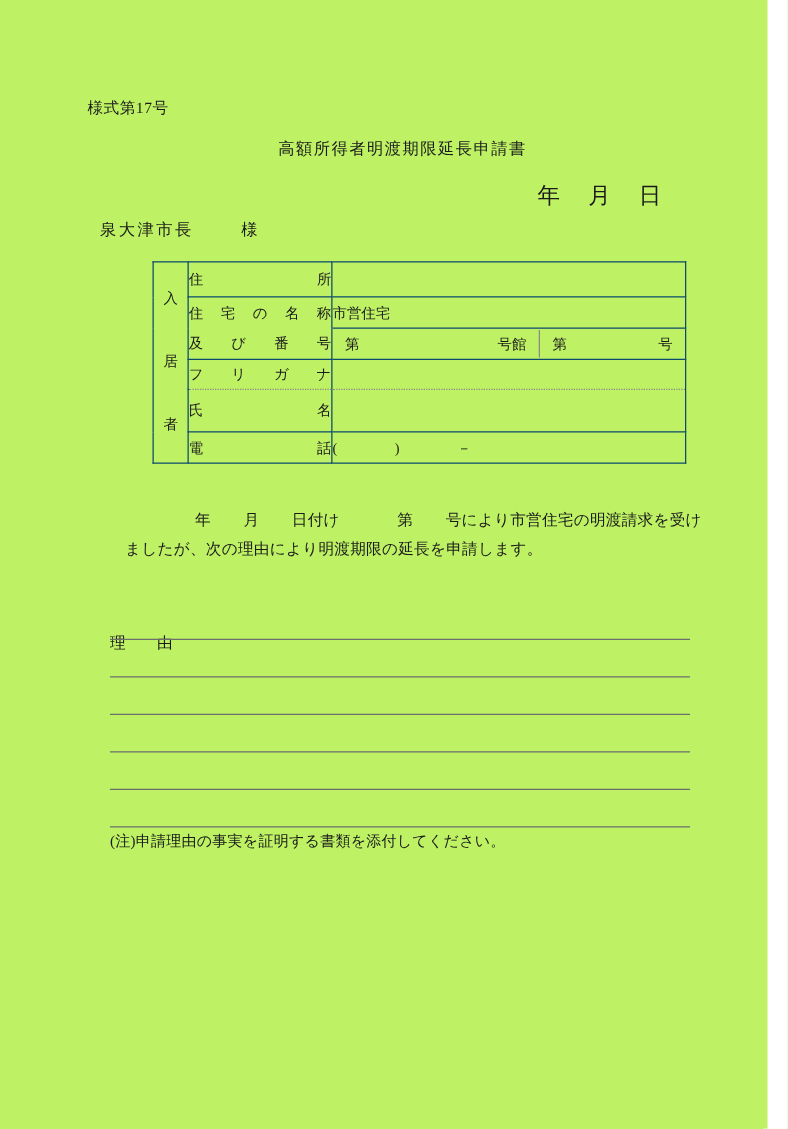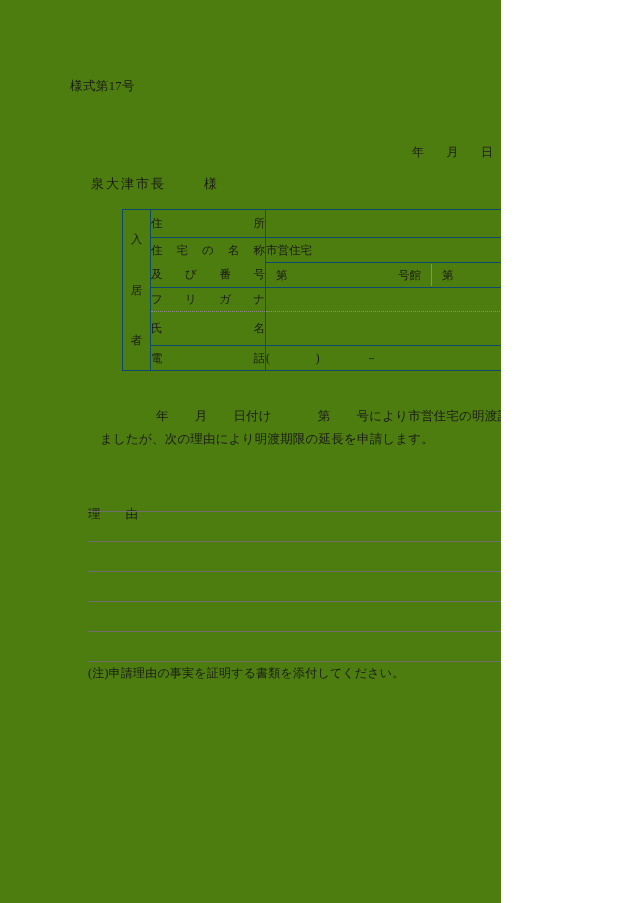--- a/index.html
+++ b/index.html
@@ -6,23 +6,23 @@
     margin: 0;
     padding: 0;
     background: #ffffff;
   }
   body {
     font-family: "Liberation Serif", "DejaVu Serif", serif;
     color: #1a1a1a;
   }
   #page {
     position: relative;
-    width: 501px;
+    width: 614px;
     height: 903px;
-    background: #4d7c0f;
+    background: #bef264;
     overflow: hidden;
   }
 
   
   .form-no {
     position: absolute;
     left: 70px;
     top: 78px;
     font-size: 12.5px;
     letter-spacing: 0.4px;
@@ -33,30 +33,30 @@
     top: 110px;
     width: 630px;
     text-align: center;
     font-size: 13px;
     letter-spacing: 1.2px;
     padding-left: 14px;
     box-sizing: border-box;
   }
   .date-line {
     position: absolute;
-    left: 412px;
+    left: 430px;
     top: 144px;
-    font-size: 12px;
+    font-size: 18px;
     letter-spacing: 0.5px;
   }
   .date-line .gap { display: inline-block; width: 22px; }
 
   .addressee {
     position: absolute;
-    left: 91px;
+    left: 80px;
     top: 175px;
     font-size: 13px;
     letter-spacing: 2px;
   }
   .addressee .sama {
     display: inline-block;
     margin-left: 38px;
     letter-spacing: 0;
   }
 
@@ -155,20 +155,21 @@
     letter-spacing: 0.2px;
   }
 </style>
 </head>
 <body>
 
 <div id="page">
 
   <div class="form-no">様式第17号</div>
 
+  <div class="doc-title">高額所得者明渡期限延長申請書</div>
 
   <div class="date-line">
     <span>年</span><span class="gap"></span><span>月</span><span class="gap"></span><span>日</span>
   </div>
 
   <div class="addressee">
     <span>泉大津市長</span><span class="sama">様</span>
   </div>
 
   <table class="form-table">

